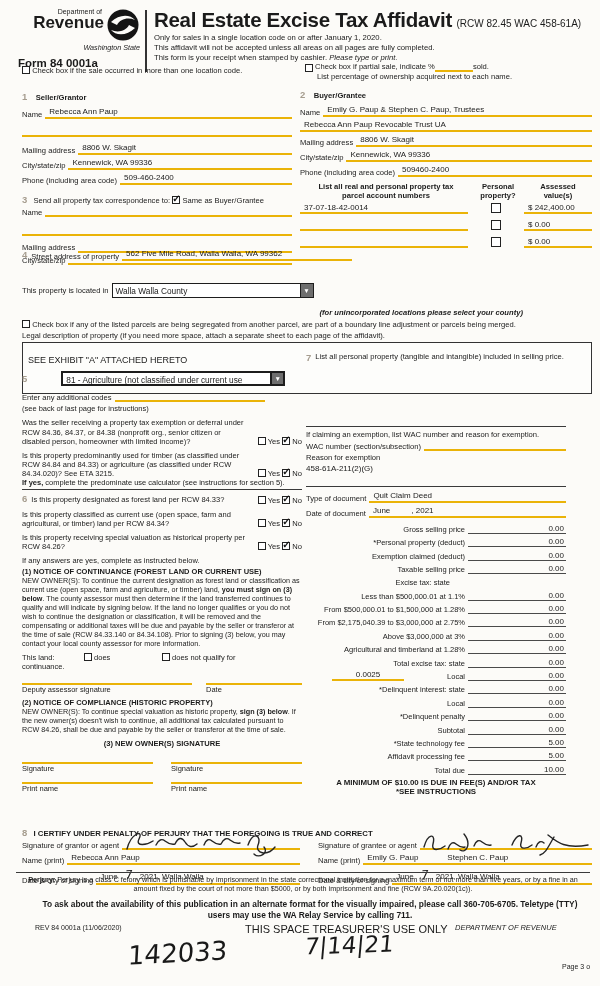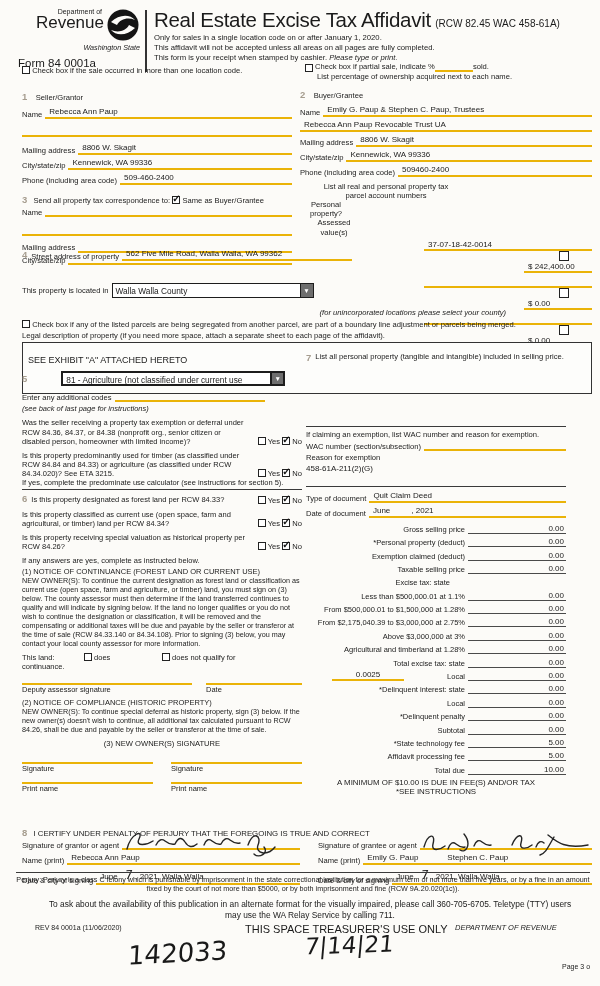--- a/index.html
+++ b/index.html
@@ -1,20 +1,20 @@
 <!DOCTYPE html>
 <html><head>
 <meta charset="utf-8">
 <style>
   *{margin:0;padding:0;box-sizing:border-box;}
   html,body{width:600px;}
   body{height:986px;position:relative;overflow:hidden;background:#fcfbf8;
        font-family:"Liberation Sans",sans-serif;color:#1b1b1b;}
   .abs{position:absolute;}
-  .b{font-weight:normal;}
+  .b{font-weight:bold;}
   .i{font-style:italic;margin-top:44px;}
   .secnum{color:#a59c8e;font-weight:bold;font-size:9.5px;margin-right:4px;}
   .ul{border-bottom:2px solid #eab308;}
   .grow{flex:1;}
   .fieldrow{display:flex;align-items:flex-end;margin-top:3px;font-size:7.6px;line-height:1.25;}
   .fieldrow .lbl{white-space:nowrap;padding-right:3px;}
   .val{font-size:8px;padding:0 3px 0 4px;white-space:nowrap;}
   .cb{display:inline-block;width:8px;height:8px;border:1.2px solid #222;background:#fff;
       position:relative;vertical-align:-1px;flex:none;}
   .cb.on::after{content:"✓";position:absolute;left:-1px;top:-4px;font-size:10px;font-weight:bold;color:#111;}
@@ -25,21 +25,21 @@
   .dd .ddtxt{flex:1;font-size:8.3px;padding:2px 3px 0 3px;white-space:nowrap;overflow:hidden;}
   .dd .ddbtn{width:13px;background:#6e6e6e;border-left:1.6px solid #1d1d1d;color:#fff;
              display:flex;align-items:center;justify-content:center;font-size:6.5px;flex:none;}
   .hr{border-top:1.2px solid #3a3a3a;}
   
   .frow{display:flex;align-items:flex-end;height:13.4px;font-size:7.5px;}
   .flab{width:162px;text-align:right;padding-right:3px;white-space:nowrap;}
   .fline{flex:1;border-bottom:1px solid #4a4a4a;text-align:right;font-size:8px;}
   .fval{padding-right:2px;}
   .hw{font-family:"DejaVu Sans",sans-serif;display:inline-block;transform:skewX(-7deg) rotate(-2deg);}
-  .parcelgrid{display:flex;font-size:7.6px;flex-direction:column;}
+  .parcelgrid{display:flex;font-size:7.6px;}
   .sigline{position:relative;}
   .smallcap{font-size:7.6px;}
 </style>
 </head>
 <body>
 
 <div class="abs" style="left:18px;top:8px;width:122px;">
   <div style="display:flex;align-items:flex-start;">
     <div style="flex:1;text-align:right;">
       <div style="font-size:7px;padding-right:2px;">Department of</div>
@@ -214,21 +214,21 @@
     <span class="secnum">5</span>
     <span class="dd" style="width:224px;margin-left:30px;border-width:2px;">
       <span class="ddtxt">81 - Agriculture (not classified under current use</span>
       <span class="ddbtn" style="border-left-width:2px;">▼</span>
     </span>
   </div>
   <div class="fieldrow" style="margin-top:7px;">
     <span class="lbl">Enter any additional codes</span>
     <span class="ul" style="width:150px;"></span>
   </div>
-  <div style="font-size:7.5px;margin-top:2px;font-style:italic;">(see back of last page for instructions)</div>
+  <div style="font-size:7.5px;margin-top:2px;">(see back of last page for instructions)</div>
 
   <div class="q">
       <span class="qt">Was the seller receiving a property tax exemption or deferral under RCW 84.36, 84.37, or 84.38 (nonprofit org., senior citizen or disabled person, homeowner with limited income)?</span>
     <span class="yn"><span class="cb"></span> <span>Yes</span> <span class="cb on"></span> <span>No</span></span>
     </div>
 
   <div class="q">
       <span class="qt">Is this property predominantly used for timber (as classified under RCW 84.84 and 84.33) or agriculture (as classified under RCW 84.34.020)? See ETA 3215.</span>
     <span class="yn"><span class="cb"></span> <span>Yes</span> <span class="cb on"></span> <span>No</span></span>
     </div>
@@ -267,21 +267,21 @@
       <div style="font-size:7.5px;">Deputy assessor signature</div>
     </div>
     <div style="flex:1;margin-left:14px;">
       <div class="ul"></div>
       <div style="font-size:7.5px;">Date</div>
     </div>
   </div>
 
   <div class="b" style="font-size:7.5px;margin-top:4px;">(2) NOTICE OF COMPLIANCE (HISTORIC PROPERTY)</div>
   <div style="font-size:7.2px;line-height:1.26;">
-    <span>NEW OWNER(S): To continue special deferral as historic property, </span><span class="b">sign (3) below</span><span>. If the new owner(s) doesn't wish to continue, all additional tax calculated pursuant to RCW 84.26, shall be due and payable by the seller or transferor at the time of sale.</span></div>
+    <span>NEW OWNER(S): To continue special valuation as historic property, </span><span class="b">sign (3) below</span><span>. If the new owner(s) doesn't wish to continue, all additional tax calculated pursuant to RCW 84.26, shall be due and payable by the seller or transferor at the time of sale.</span></div>
 
   <div class="b" style="font-size:7.6px;text-align:center;margin-top:5px;">(3) NEW OWNER(S) SIGNATURE</div>
 
   <div style="display:flex;margin-top:14px;">
     <div style="flex:1;margin-right:18px;">
       <div class="ul"></div>
       <div style="font-size:7.5px;">Signature</div>
     </div>
     <div style="flex:1;">
       <div class="ul"></div>

